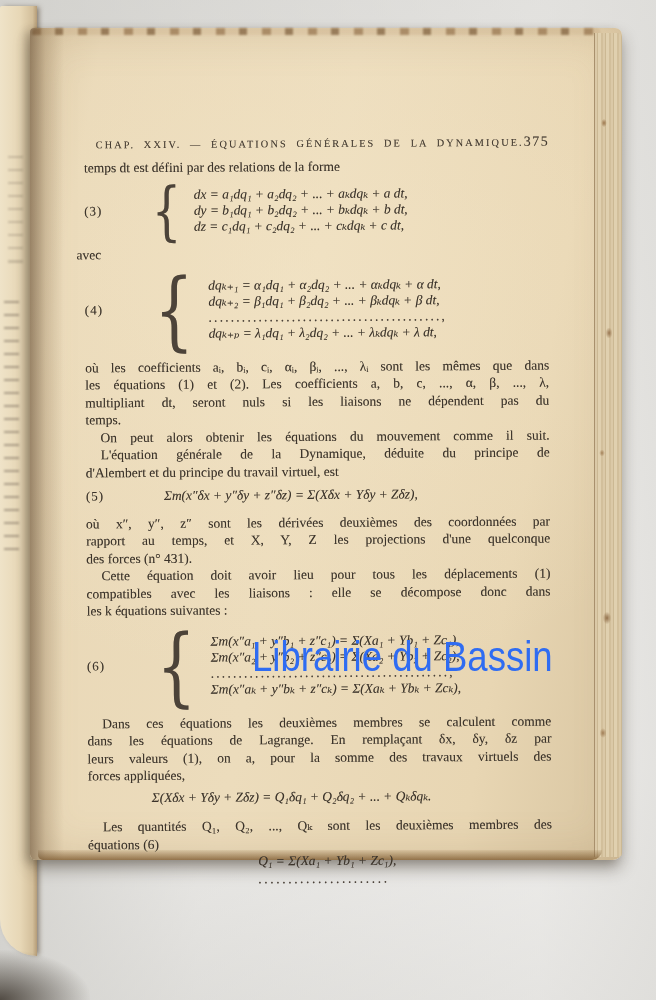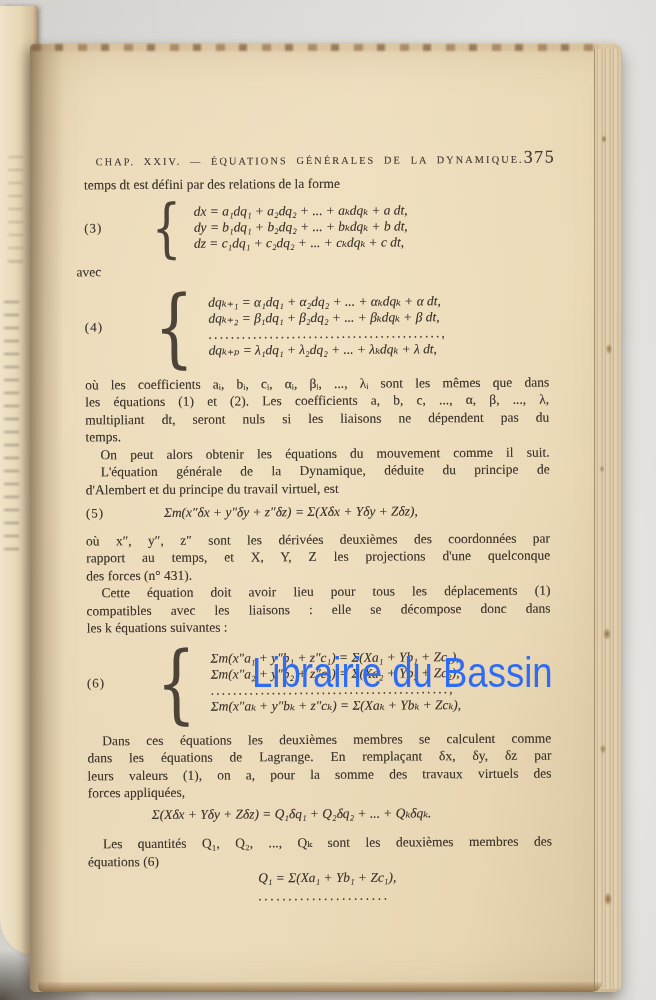--- a/index.html
+++ b/index.html
@@ -21,21 +21,21 @@
   }
   .frag{position:absolute;width:15px;filter:blur(1.2px);
     background:repeating-linear-gradient(180deg, rgba(85,74,62,.42) 0 2.5px, transparent 2.5px 13px);}
   .frag1{left:4px;top:295px;height:255px;}
   .frag2{left:8px;top:150px;height:115px;opacity:.55;}
   .shadow-bl{position:absolute;left:0;top:950px;width:90px;height:50px;
     background:radial-gradient(ellipse at 0% 100%, rgba(38,30,21,.75), rgba(38,30,21,0) 72%);}
 
   
   .page{
-    position:absolute;left:30px;top:44px;width:592px;height:948px;
+    position:absolute;left:30px;top:28px;width:592px;height:832px;
     background:
       radial-gradient(120% 70% at 45% 30%, rgba(244,230,200,.55), rgba(244,230,200,0) 70%),
       linear-gradient(100deg,#dcc9a6 0%,#e9d8b7 10%,#ecdcbc 45%,#e8d6b3 78%,#d9c6a2 98%);
     border-radius:4px 7px 9px 6px;
     box-shadow:
       inset 0 0 46px rgba(150,120,80,.28),
       0 9px 16px rgba(55,45,32,.38),
       -5px 3px 9px rgba(55,45,32,.22);
   }
   .fox-top{position:absolute;top:0;left:2px;right:22px;height:7px;filter:blur(1px);
@@ -61,21 +61,21 @@
   
   .text{
     position:absolute;left:56px;top:106px;width:464px;
     color:#3c342b;font-size:13.5px;line-height:17.5px;
     transform:rotate(-.35deg);
     text-shadow:0 0 .4px rgba(60,52,43,.4);
   }
   .header{display:flex;justify-content:space-between;align-items:baseline;
     font-size:10.3px;letter-spacing:2.1px;word-spacing:4px;color:#463d33;
     padding-left:12px;margin-bottom:5px;white-space:nowrap;}
-  .pnum{font-size:18px;letter-spacing:1.5px;}
+  .pnum{font-size:14px;letter-spacing:1.5px;}
   .ln{white-space:nowrap;}
   .just{white-space:normal;text-align:justify;text-align-last:justify;}
   .indent{text-indent:15px;}
   .avec{margin-left:-8px;}
   .eqgroup{display:flex;align-items:center;margin:3px 0;}
   .eg4{margin-bottom:6px;}
   .eg6{margin-bottom:6px;}
   .eqlabel{flex:0 0 62px;font-size:13px;letter-spacing:1px;font-style:normal;}
   .brace{font-family:"DejaVu Serif",serif;line-height:1;color:rgba(63,55,47,.88);
     transform:scaleX(.72);transform-origin:center;margin-right:7px;font-weight:400;}

